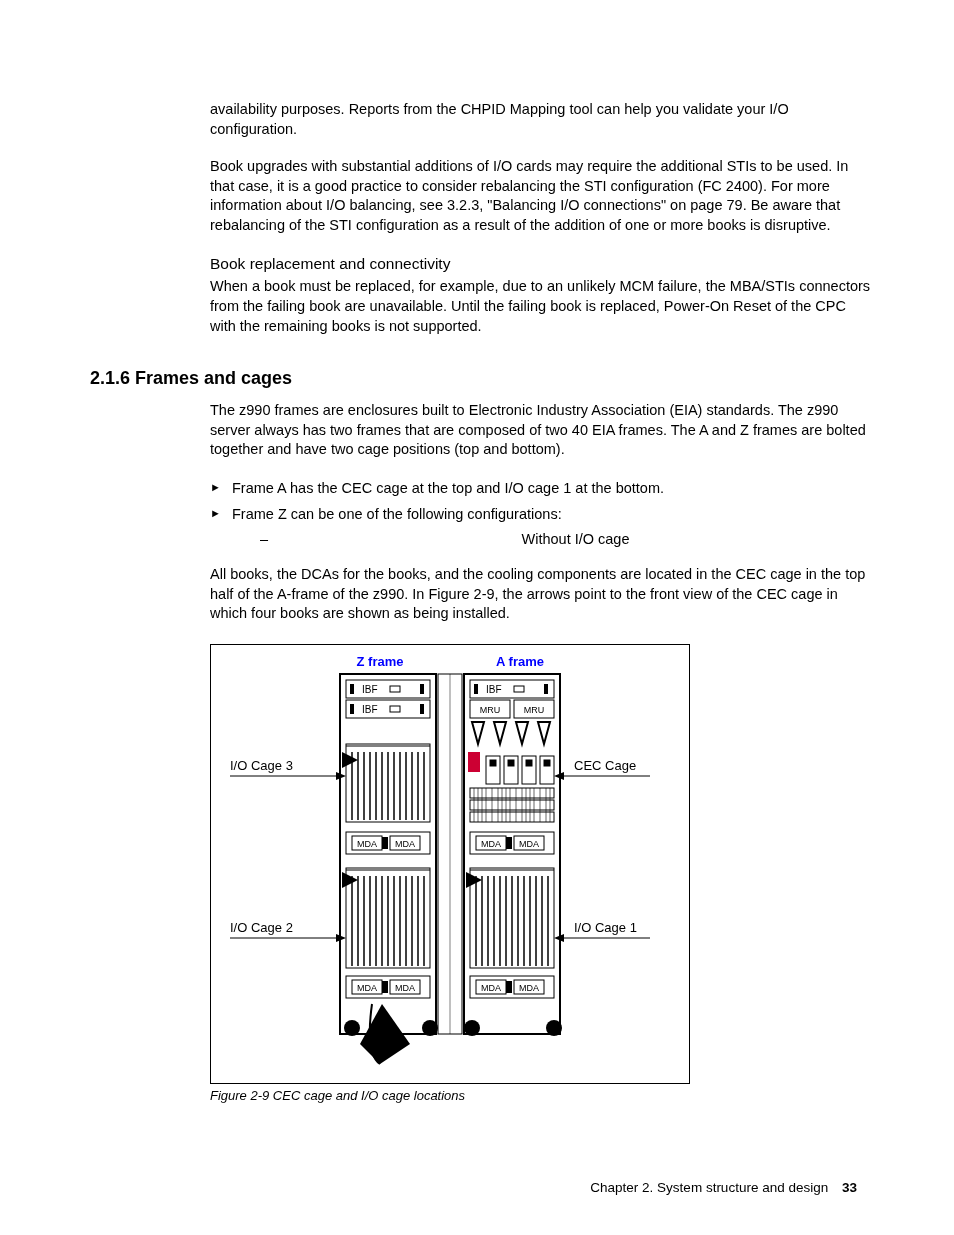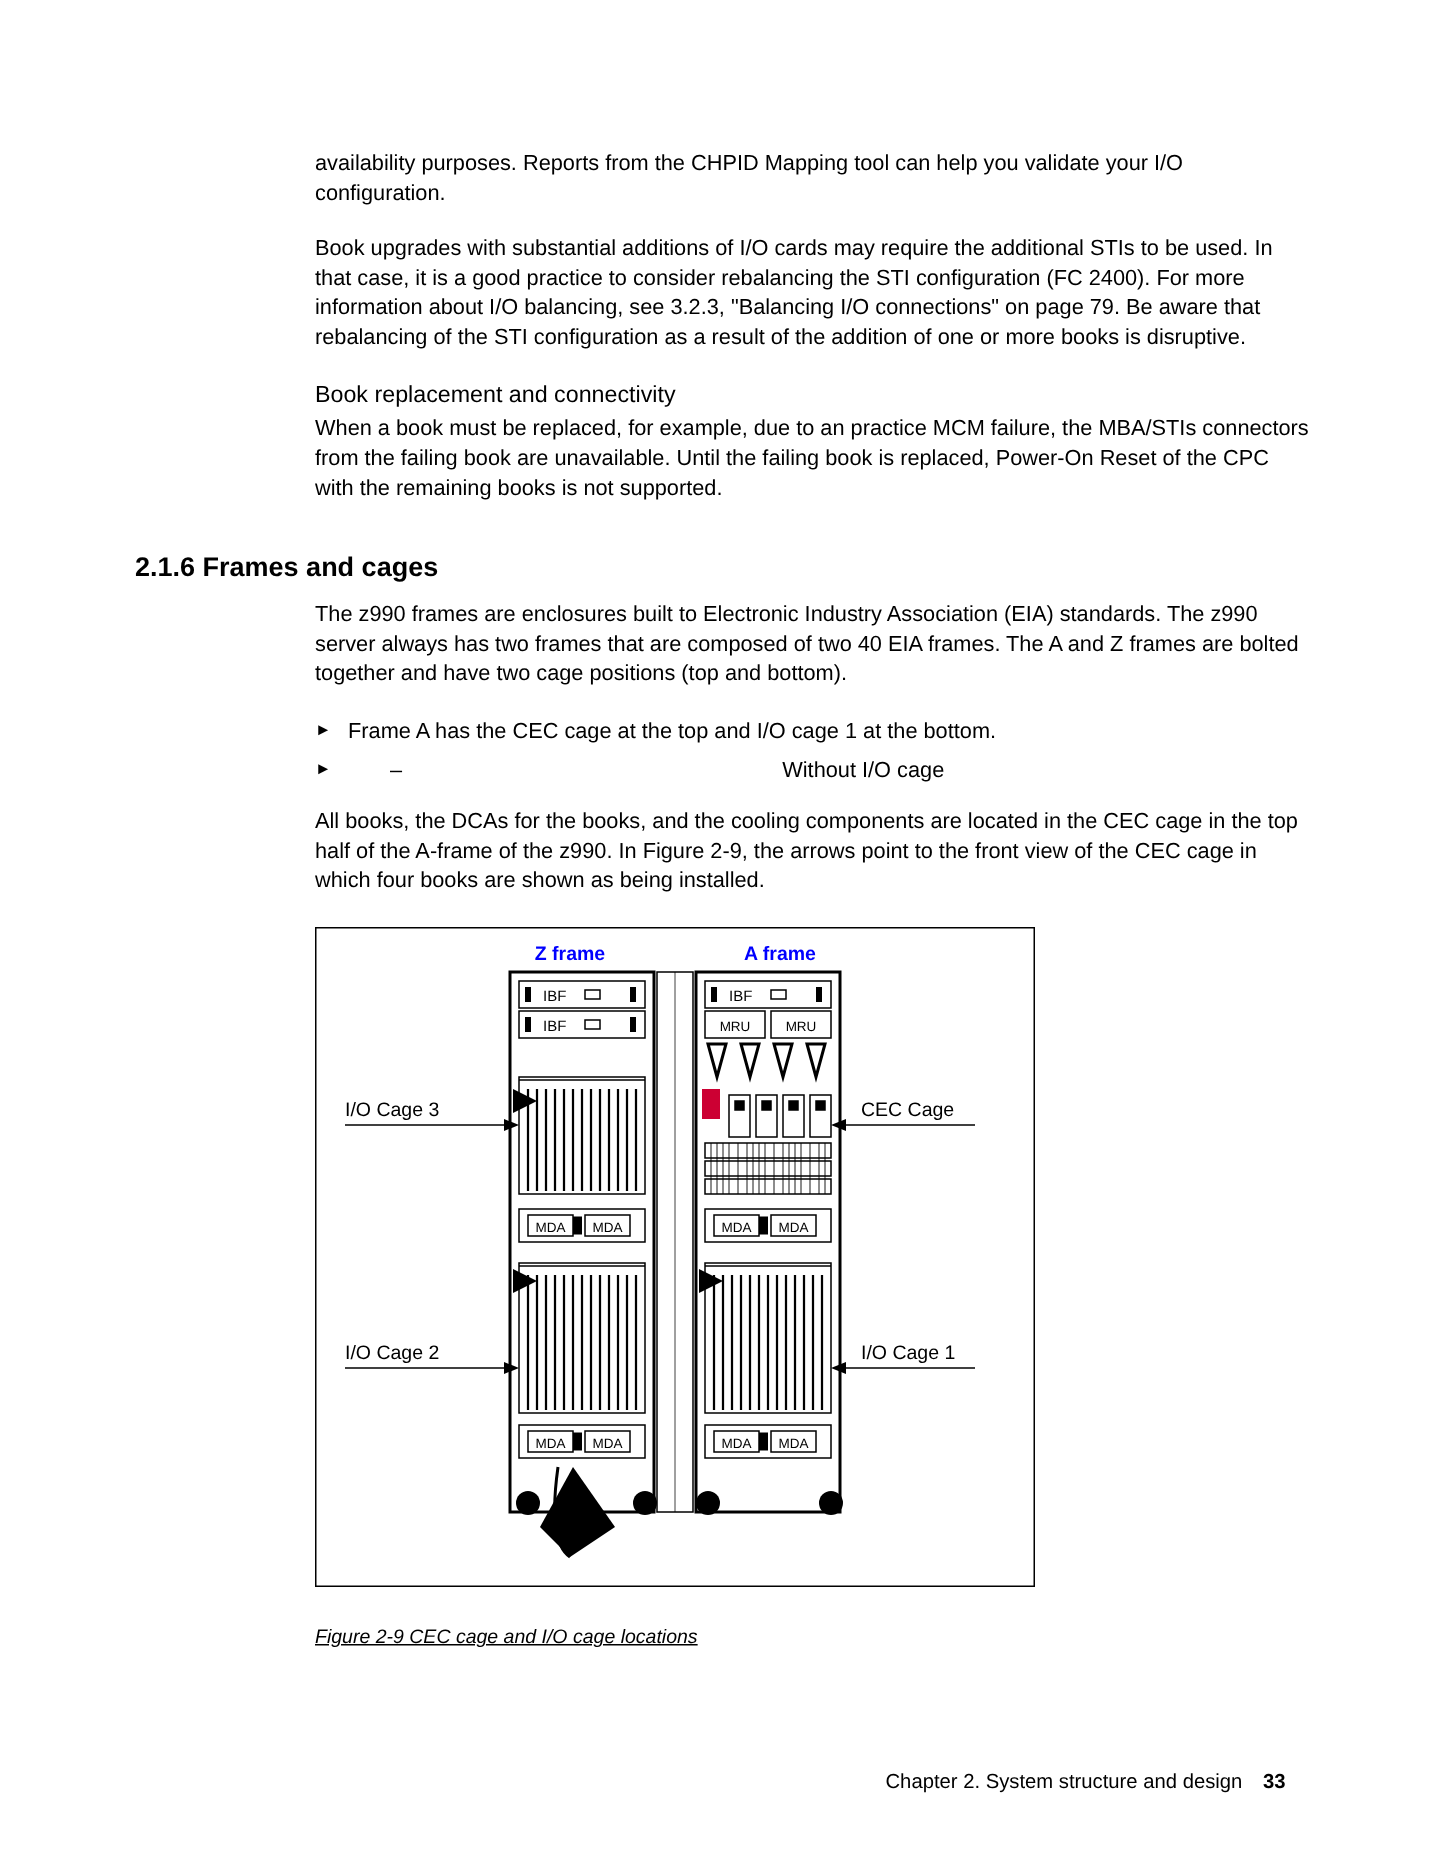--- a/index.html
+++ b/index.html
@@ -69,22 +69,21 @@
     content: "–";
     position: absolute;
     left: 0;
   }
   .figure-wrap {
     margin-top: 20px;
   }
   .figure-caption {
     font-style: italic;
     font-size: 13px;
-    margin-top: 20px;
-    text-decoration: underline;
+    margin-top: 0;
   }
   .footer {
     position: absolute;
     bottom: 40px;
     right: 90px;
     font-size: 13.5px;
   }
   .footer .pg {
     font-weight: bold;
     margin-left: 10px;
@@ -94,31 +93,32 @@
 </head>
 <body>
 
 <div class="page">
 
   <div class="body-col">
     <p>availability purposes. Reports from the CHPID Mapping tool can help you validate your I/O configuration.</p>
     <p>Book upgrades with substantial additions of I/O cards may require the additional STIs to be used. In that case, it is a good practice to consider rebalancing the STI configuration (FC 2400). For more information about I/O balancing, see 3.2.3, "Balancing I/O connections" on page 79. Be aware that rebalancing of the STI configuration as a result of the addition of one or more books is disruptive.</p>
 
     <h3 class="sub">Book replacement and connectivity</h3>
-    <p>When a book must be replaced, for example, due to an practice MCM failure, the MBA/STIs connectors from the failing book are unavailable. Until the failing book is replaced, Power-On Reset of the CPC with the remaining books is not supported.</p>
+    <p>When a book must be replaced, for example, due to an unlikely MCM failure, the MBA/STIs connectors from the failing book are unavailable. Until the failing book is replaced, Power-On Reset of the CPC with the remaining books is not supported.</p>
   </div>
 
   <h2 class="section">2.1.6  Frames and cages</h2>
 
   <div class="body-col">
     <p>The z990 frames are enclosures built to Electronic Industry Association (EIA) standards. The z990 server always has two frames that are composed of two 40 EIA frames. The A and Z frames are bolted together and have two cage positions (top and bottom).</p>
 
     <ul class="bullet">
       <li>Frame A has the CEC cage at the top and I/O cage 1 at the bottom.</li>
       <li>
+        <span>Frame Z can be one of the following configurations:</span>
         <ul class="dash">
           <li>Without I/O cage</li>
         </ul>
       </li>
     </ul>
 
     <p>All books, the DCAs for the books, and the cooling components are located in the CEC cage in the top half of the A-frame of the z990. In Figure 2-9, the arrows point to the front view of the CEC cage in which four books are shown as being installed.</p>
 
     <div class="figure-wrap">
       <svg width="480" height="440" viewBox="0 0 480 440">

